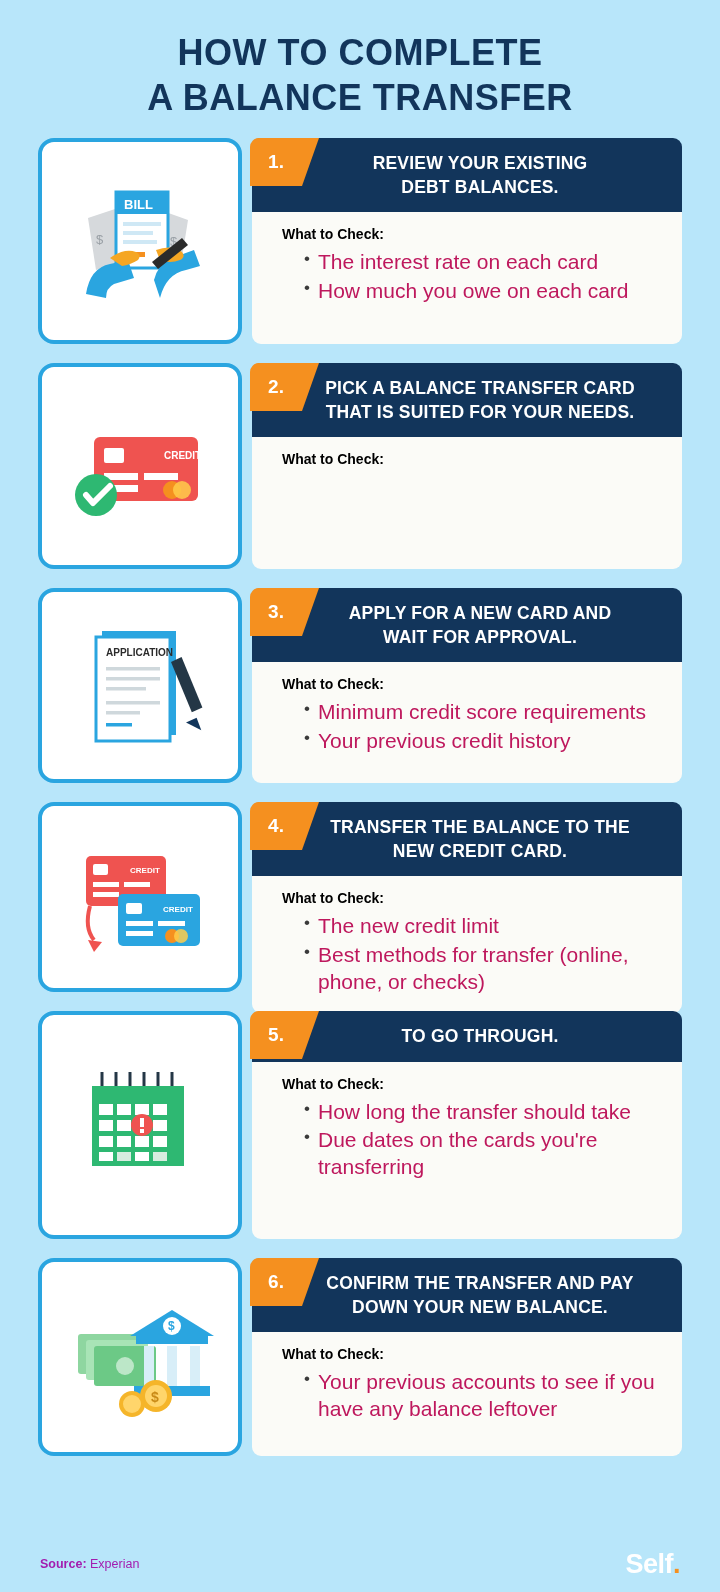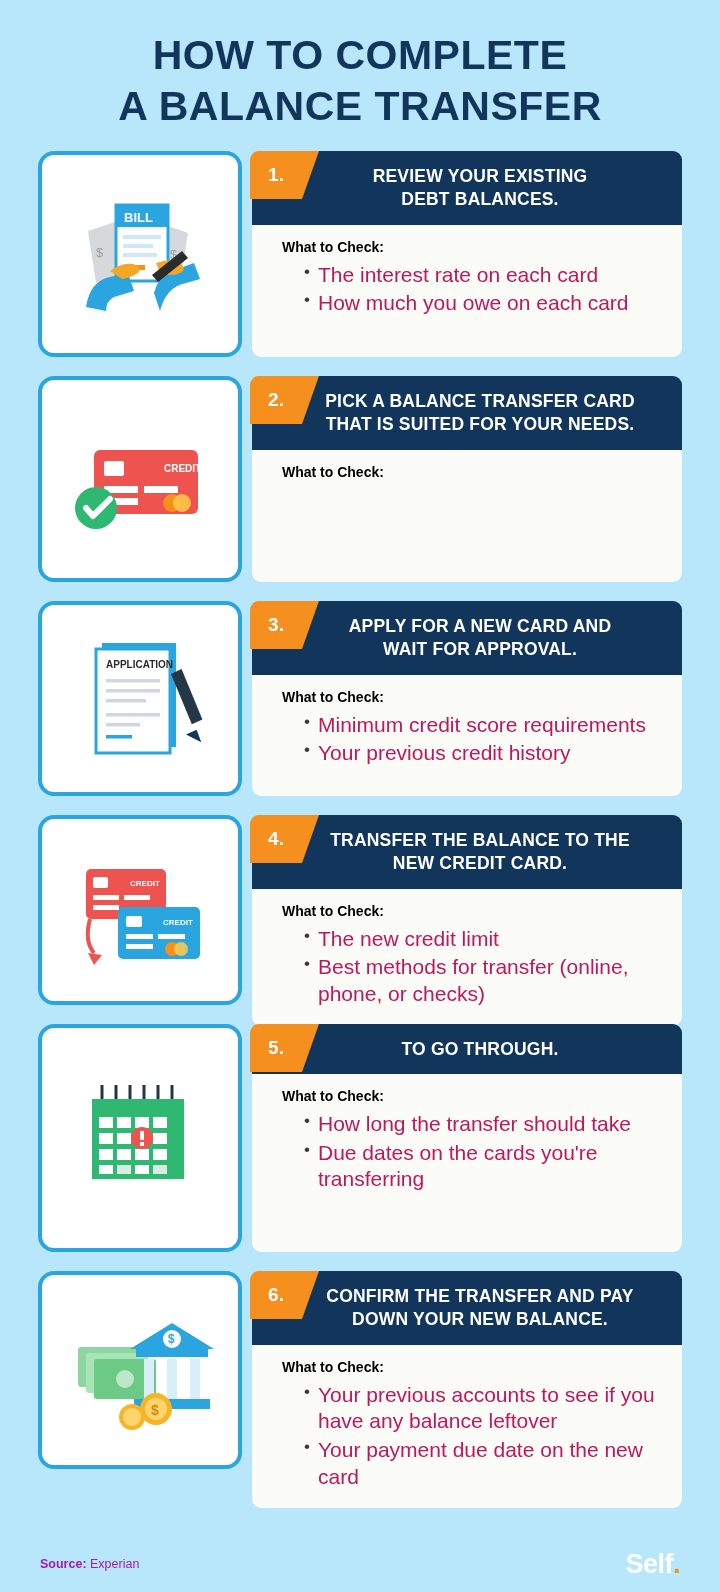--- a/index.html
+++ b/index.html
@@ -14,21 +14,21 @@
     width: 720px;
     height: 1592px;
     background: #b8e6fa;
     overflow: hidden;
   }
   .title-block {
     padding-top: 30px;
     text-align: center;
   }
   .title-line {
-    font-size: 41px;
+    font-size: 36px;
     font-weight: bold;
     letter-spacing: 0.5px;
     color: #12355b;
     line-height: 1.25;
   }
   .steps {
     margin-top: 18px;
     padding: 0 38px;
   }
   .step {
@@ -381,21 +381,20 @@
       <div class="step-body">
         <div class="step-header">
           <span class="badge">6.</span>
           <span class="hl">CONFIRM THE TRANSFER AND PAY</span>
           <span class="hl">DOWN YOUR NEW BALANCE.</span>
         </div>
         <div class="step-content">
           <div class="check-label">What to Check:</div>
           <ul class="check-list">
             <li>Your previous accounts to see if you have any balance leftover</li>
-            <li>Your payment due date on the new card</li>
           </ul>
         </div>
       </div>
     </div>
 
   </div>
 
   <div class="footer">
     <div class="source">
       <b>Source:</b>

